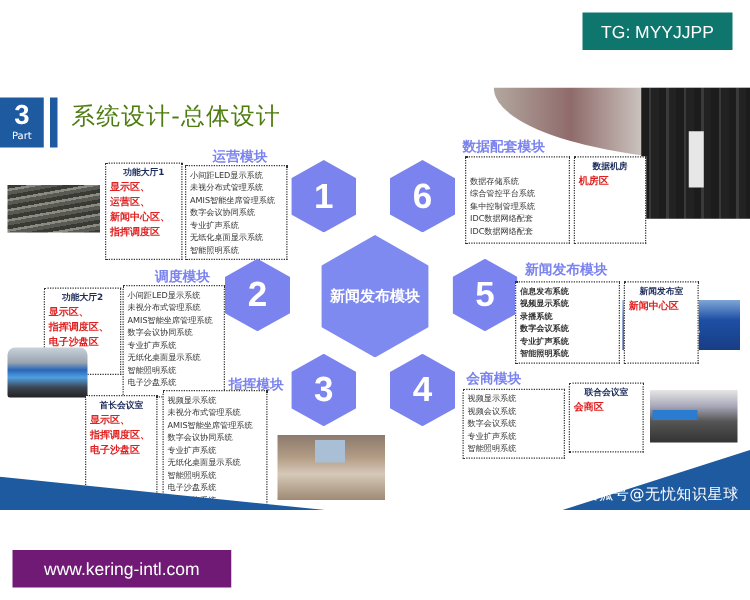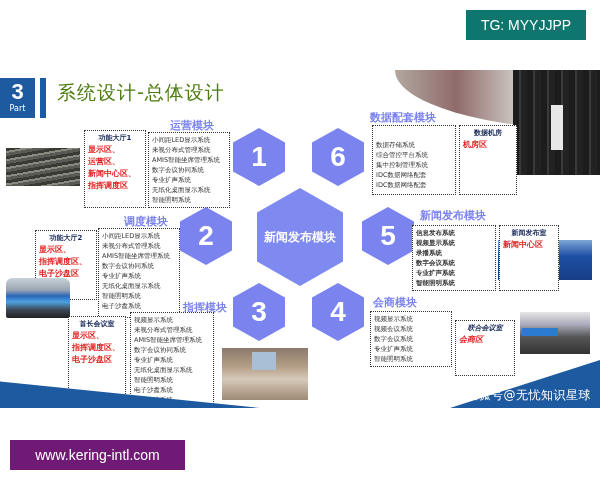--- a/index.html
+++ b/index.html
@@ -146,21 +146,21 @@
   </div>
 
   <div class="module-title" style="left:373px;top:225px;text-align:right;">会商模块</div>
   <div class="dotbox" style="left:370px;top:241px;width:82px;height:56px;">
     <div class="item">视频显示系统</div>
     <div class="item">视频会议系统</div>
     <div class="item">数字会议系统</div>
     <div class="item">专业扩声系统</div>
     <div class="item">智能照明系统</div>
   </div>
-  <div class="dotbox" style="left:455px;top:250px;width:60px;height:56px;font-style:italic;">
+  <div class="dotbox" style="left:455px;top:236px;width:60px;height:56px;">
     <div class="hall-title">联合会议室</div>
     <div class="red">会商区</div>
   </div>
   <div class="photo photo-meet" style="top:242px;"></div>
 
   <div class="bottom-left-wave"></div>
   <div class="bottom-right-wave"></div>
   <div class="watermark" style="top:317px;">搜狐号@无忧知识星球</div>
 </div>
 

